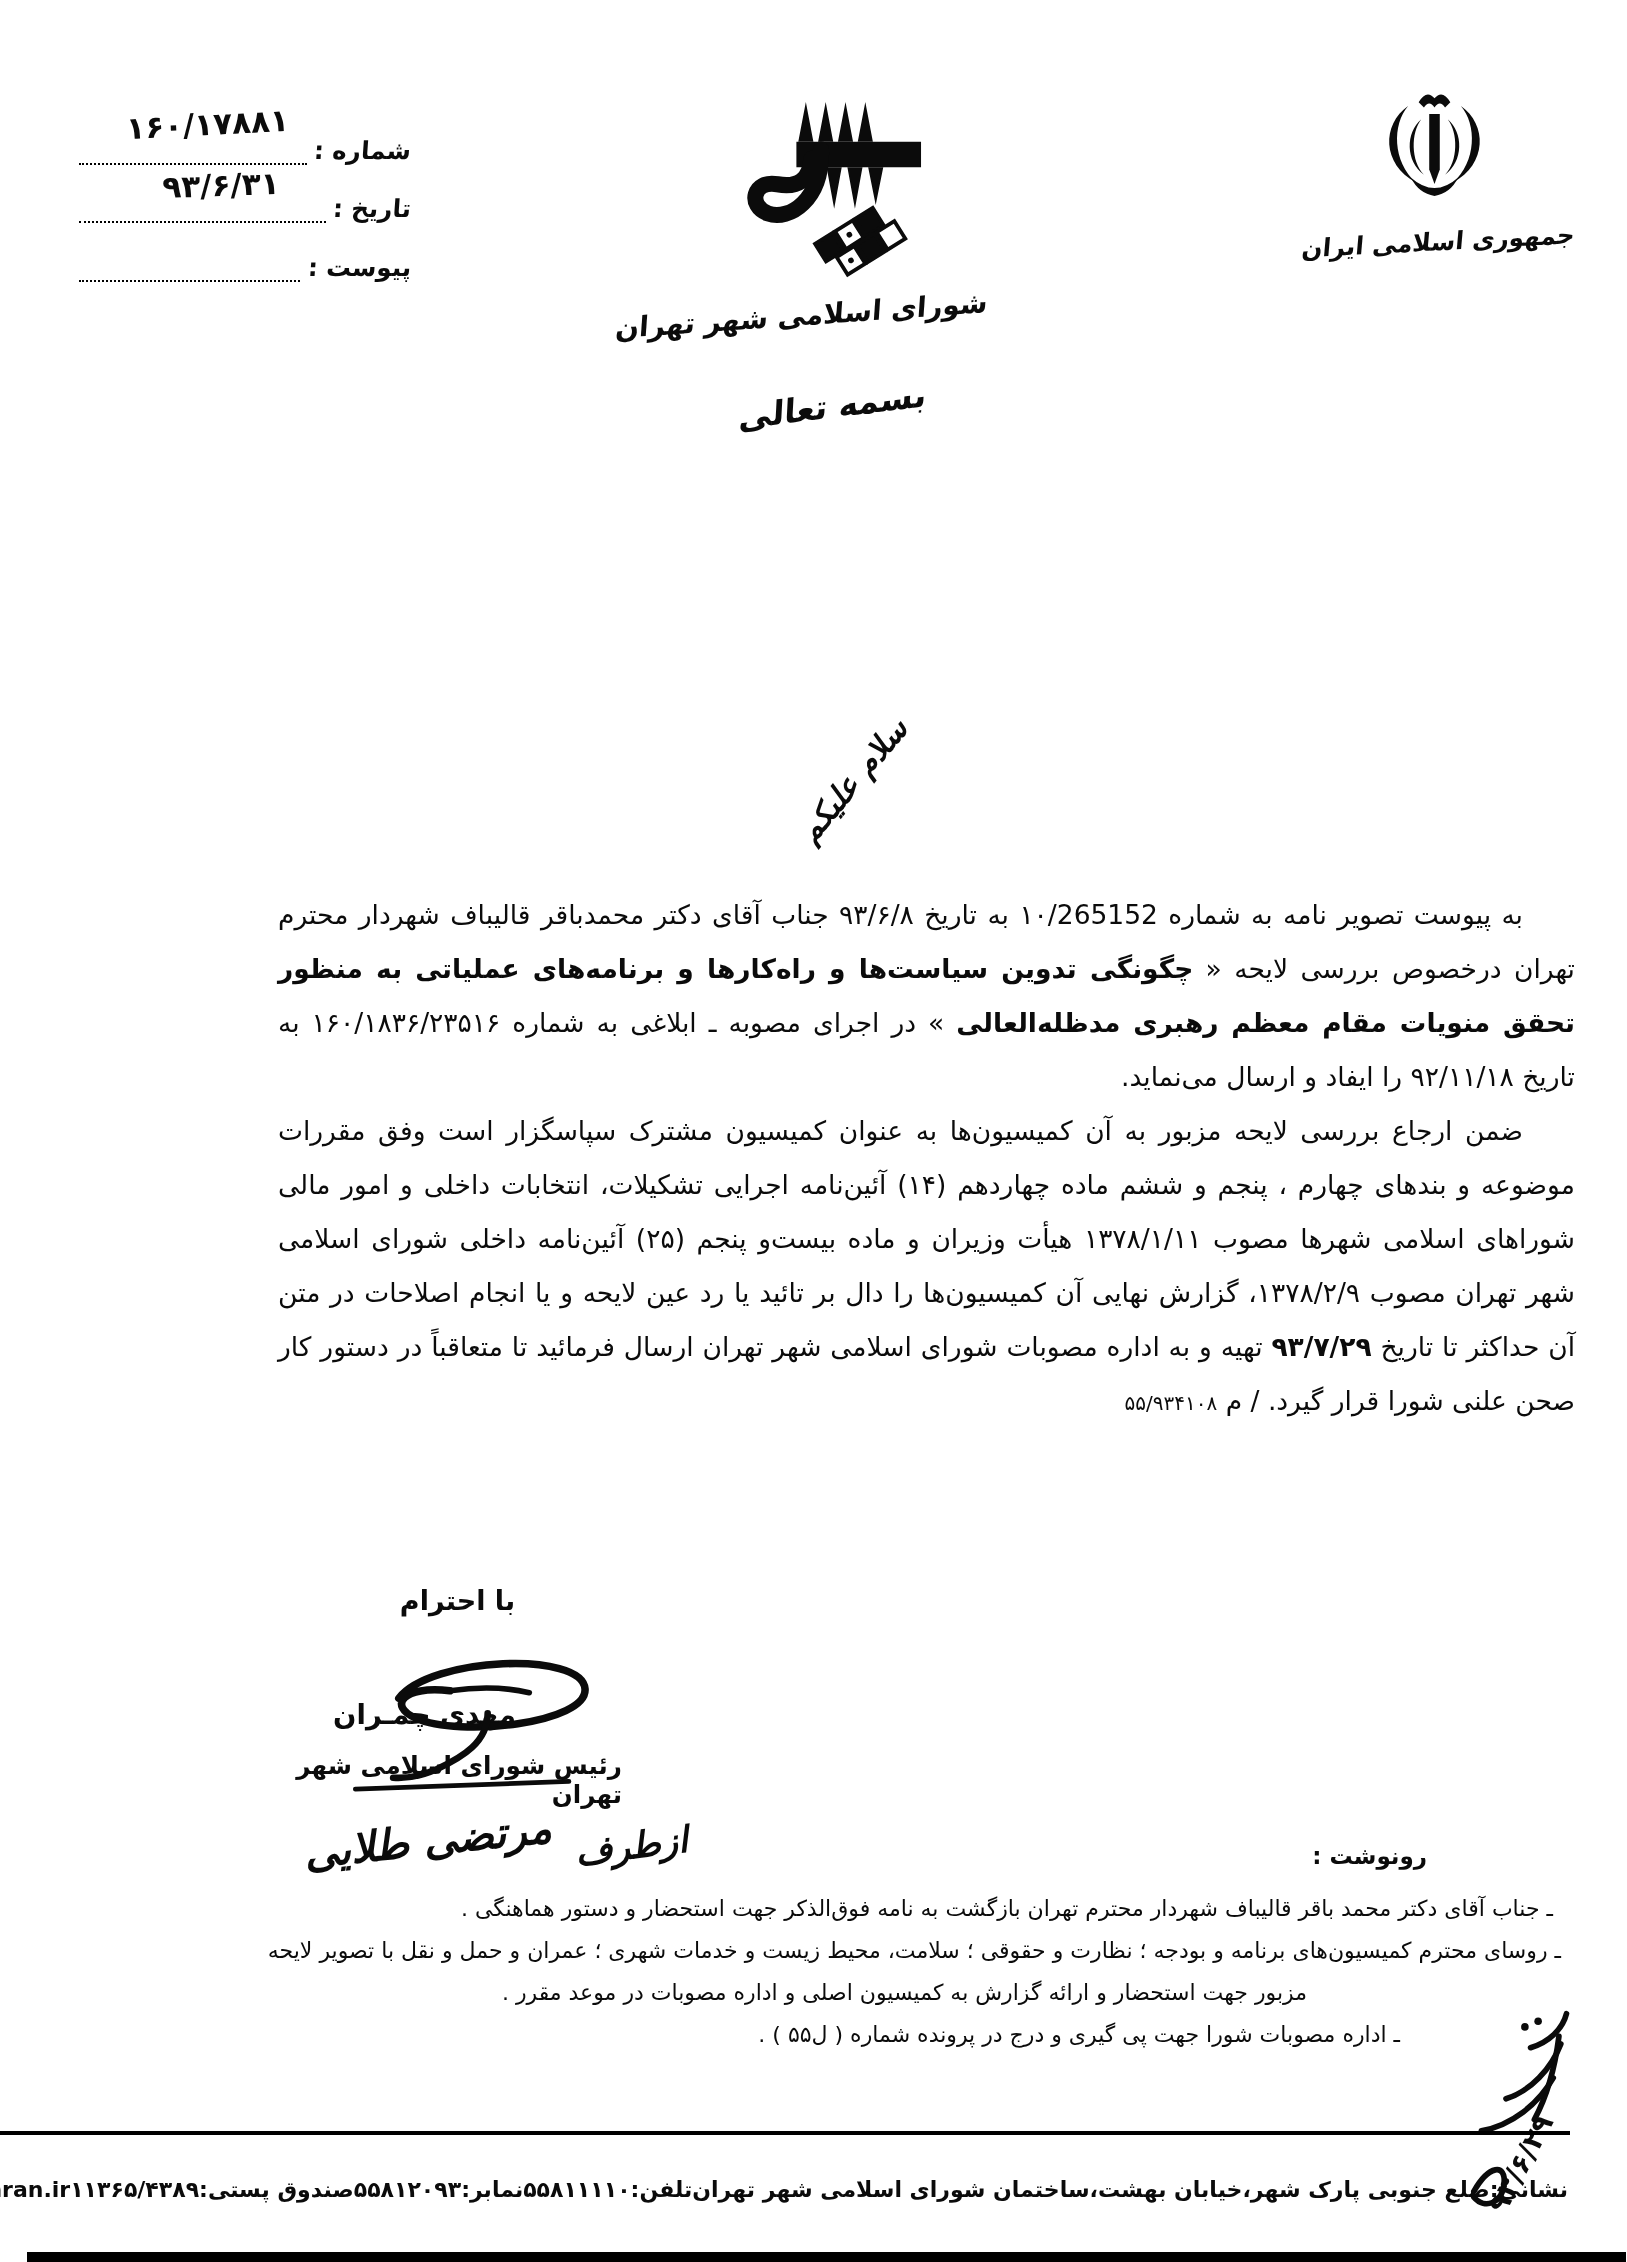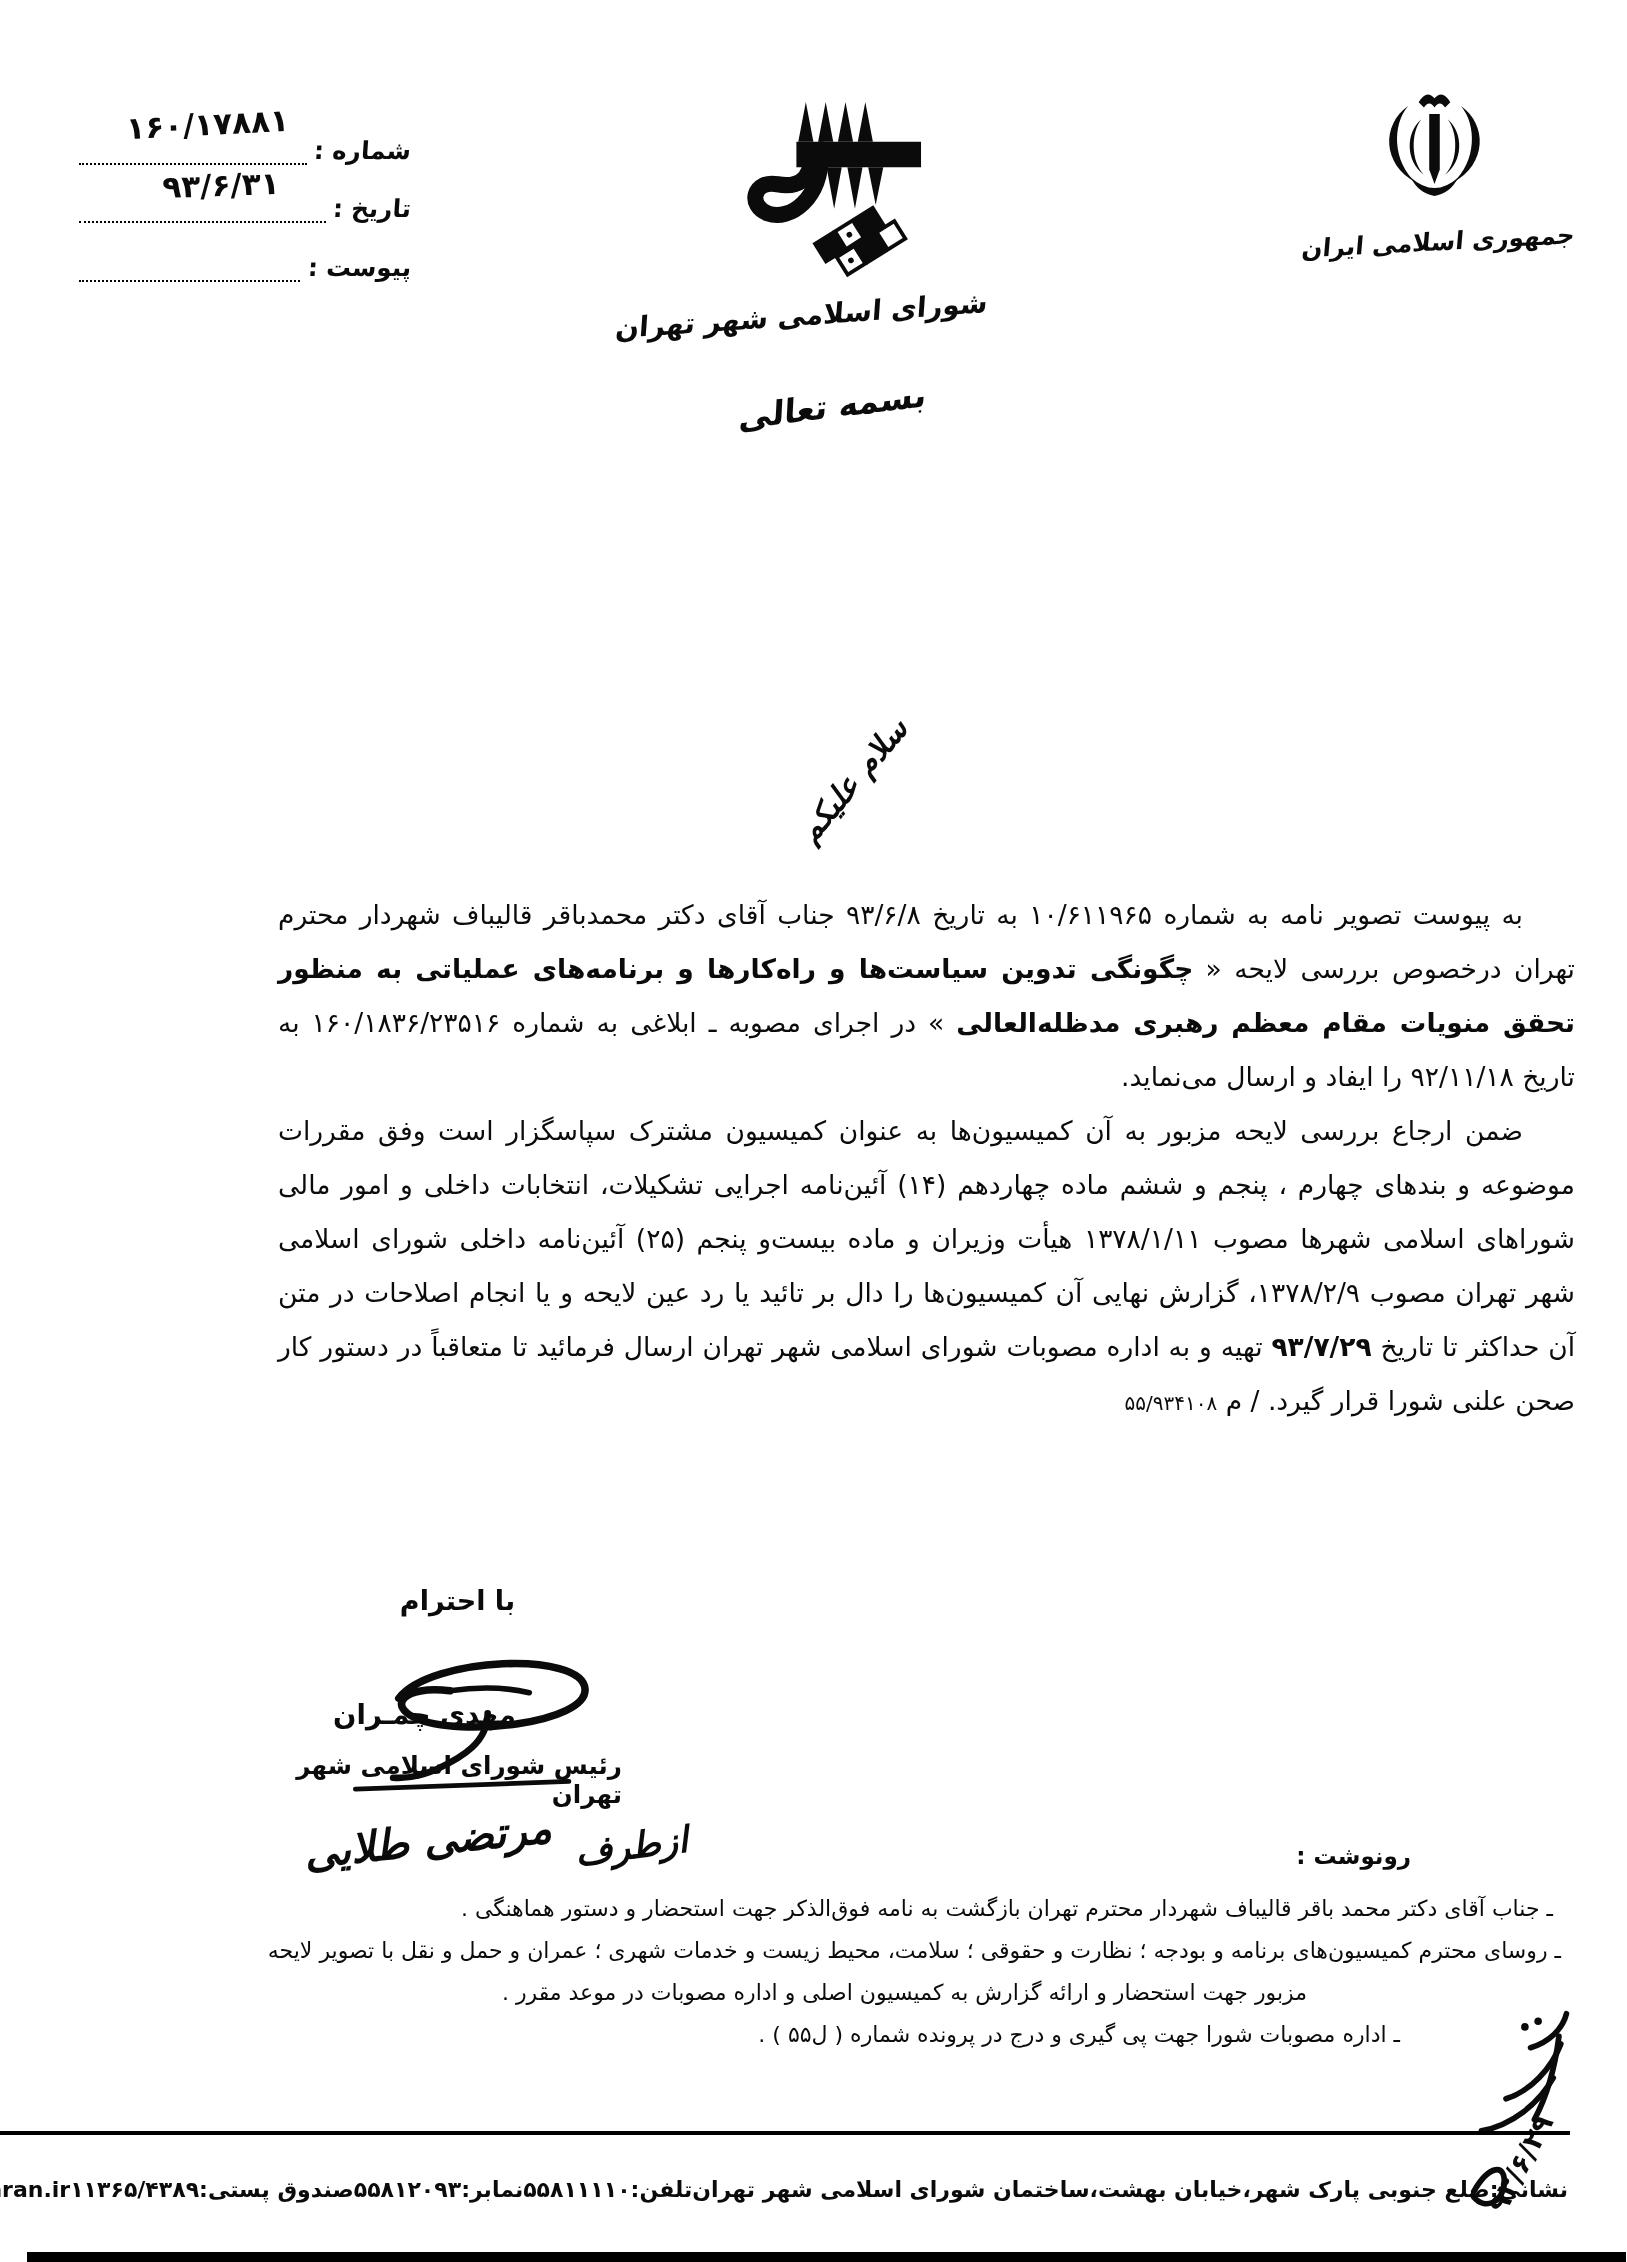--- a/index.html
+++ b/index.html
@@ -92,21 +92,21 @@
     </svg>
   </div>
   <div class="abs callig" style="left:1311px; top:227px; width:265px; text-align:center; font-size:24.6px; transform:rotate(-3deg) skewX(-8deg);">جمهوری اسلامی ایران</div>
 
   <div class="abs callig" style="left:748px; top:386px; width:180px; text-align:center; font-size:33px; transform:rotate(-7deg) skewX(-10deg);">بسمه تعالی</div>
 
 
   <div class="abs callig" style="left:731px; top:784px; width:208px; font-size:31px; font-style:italic; transform:rotate(-50deg);">سلام علیکم</div>
 
   <div class="abs" id="body-block" style="left:279px; top:888px;">
-    <p><span>به پیوست تصویر نامه به شماره ۱۰/۶۱۱۹۶۵  به تاریخ ۹۳/۶/۸ جناب آقای دکتر محمدباقر قالیباف شهردار محترم تهران درخصوص بررسی لایحه « </span><span class="bold">چگونگی تدوین سیاست‌ها و راه‌کارها و برنامه‌های عملیاتی به منظور تحقق منویات مقام معظم رهبری مدظله‌العالی</span><span> » در اجرای مصوبه ـ ابلاغی به شماره ۱۶۰/۱۸۳۶/۲۳۵۱۶ به تاریخ ۹۲/۱۱/۱۸ را ایفاد و ارسال می‌نماید.</span></p>
+    <p><span>به پیوست تصویر نامه به شماره ۱۰/265152  به تاریخ ۹۳/۶/۸ جناب آقای دکتر محمدباقر قالیباف شهردار محترم تهران درخصوص بررسی لایحه « </span><span class="bold">چگونگی تدوین سیاست‌ها و راه‌کارها و برنامه‌های عملیاتی به منظور تحقق منویات مقام معظم رهبری مدظله‌العالی</span><span> » در اجرای مصوبه ـ ابلاغی به شماره ۱۶۰/۱۸۳۶/۲۳۵۱۶ به تاریخ ۹۲/۱۱/۱۸ را ایفاد و ارسال می‌نماید.</span></p>
     <p><span>ضمن ارجاع بررسی لایحه مزبور به آن کمیسیون‌ها به عنوان کمیسیون مشترک سپاسگزار است وفق مقررات موضوعه و بندهای چهارم ، پنجم و ششم ماده چهاردهم  (۱۴) آئین‌نامه اجرایی تشکیلات، انتخابات داخلی و امور مالی شوراهای اسلامی شهرها مصوب ۱۳۷۸/۱/۱۱ هیأت وزیران و ماده بیست‌و پنجم (۲۵) آئین‌نامه داخلی شورای اسلامی شهر تهران مصوب ۱۳۷۸/۲/۹، گزارش نهایی آن کمیسیون‌ها را دال بر تائید یا رد عین لایحه و یا انجام اصلاحات در متن آن حداکثر تا تاریخ </span><span class="bold">۹۳/۷/۲۹</span><span> تهیه و به اداره مصوبات شورای اسلامی شهر تهران ارسال فرمائید تا متعاقباً در دستور کار صحن علنی شورا قرار گیرد. / م </span><span class="ref-num">۵۵/۹۳۴۱۰۸</span></p>
   </div>
 
   <div class="abs bold" style="left:397px; top:1585px; width:123px; text-align:center; font-size:27px;">با احترام</div>
   <div class="abs bold" style="left:312px; top:1699px; width:227px; text-align:center; font-size:27.4px; letter-spacing:2.8px;">مهدی چمـران</div>
   <div class="abs bold" style="left:263px; top:1751px; width:360px; text-align:right; font-size:24.6px;">رئیس شورای اسلامی شهر تهران</div>
 
   <div class="abs" style="left:345px; top:1649px;">
     <svg width="293" height="161" viewBox="0 0 310 170">
       <g fill="none" stroke="#0b0b0b" stroke-linecap="round">
@@ -114,21 +114,21 @@
         <path d="M152,68 C152,98 126,114 98,127 C82,134 66,137 52,136" stroke-width="7"></path>
         <path d="M12,148 L238,140" stroke-width="5"></path>
         <path d="M112,44 C140,40 170,40 196,46" stroke-width="6"></path>
       </g>
     </svg>
   </div>
 
   <div class="abs callig" style="left:566px; top:1826px; width:123px; font-size:36px; font-style:italic; transform:rotate(-7deg);">ازطرف</div>
   <div class="abs callig" style="left:326px; top:1815px; width:227px; font-size:42px; font-style:italic; transform:rotate(-6deg);">مرتضی طلایی</div>
 
-  <div class="abs bold" style="right:216px; top:1843px; font-size:23px;">رونوشت :</div>
+  <div class="abs bold" style="right:200px; top:1843px; font-size:23px;">رونوشت :</div>
   <div class="abs cc-item" style="right:74px; top:1896px;">ـ جناب آقای دکتر محمد باقر قالیباف شهردار محترم تهران بازگشت به نامه فوق‌الذکر جهت استحضار و دستور هماهنگی .</div>
   <div class="abs cc-item" style="right:66px; top:1938px;">ـ روسای محترم کمیسیون‌های برنامه و بودجه ؛ نظارت و حقوقی ؛ سلامت، محیط زیست و خدمات شهری ؛ عمران و حمل و نقل با تصویر لایحه</div>
   <div class="abs cc-item" style="right:320px; top:1980px;">مزبور جهت استحضار و ارائه گزارش به کمیسیون اصلی و اداره مصوبات در موعد مقرر .</div>
   <div class="abs cc-item" style="right:227px; top:2022px;">ـ اداره  مصوبات شورا جهت پی گیری و درج در پرونده شماره ( ل۵۵ )  .</div>
 
   <div class="abs" style="left:1420px; top:2006px;">
     <svg width="208" height="246" viewBox="0 0 220 260">
       <g fill="none" stroke="#0b0b0b" stroke-width="6" stroke-linecap="round">
         <path d="M148,32 C144,64 136,94 122,120"></path>
         <path d="M118,44 C138,38 152,24 156,8"></path>

